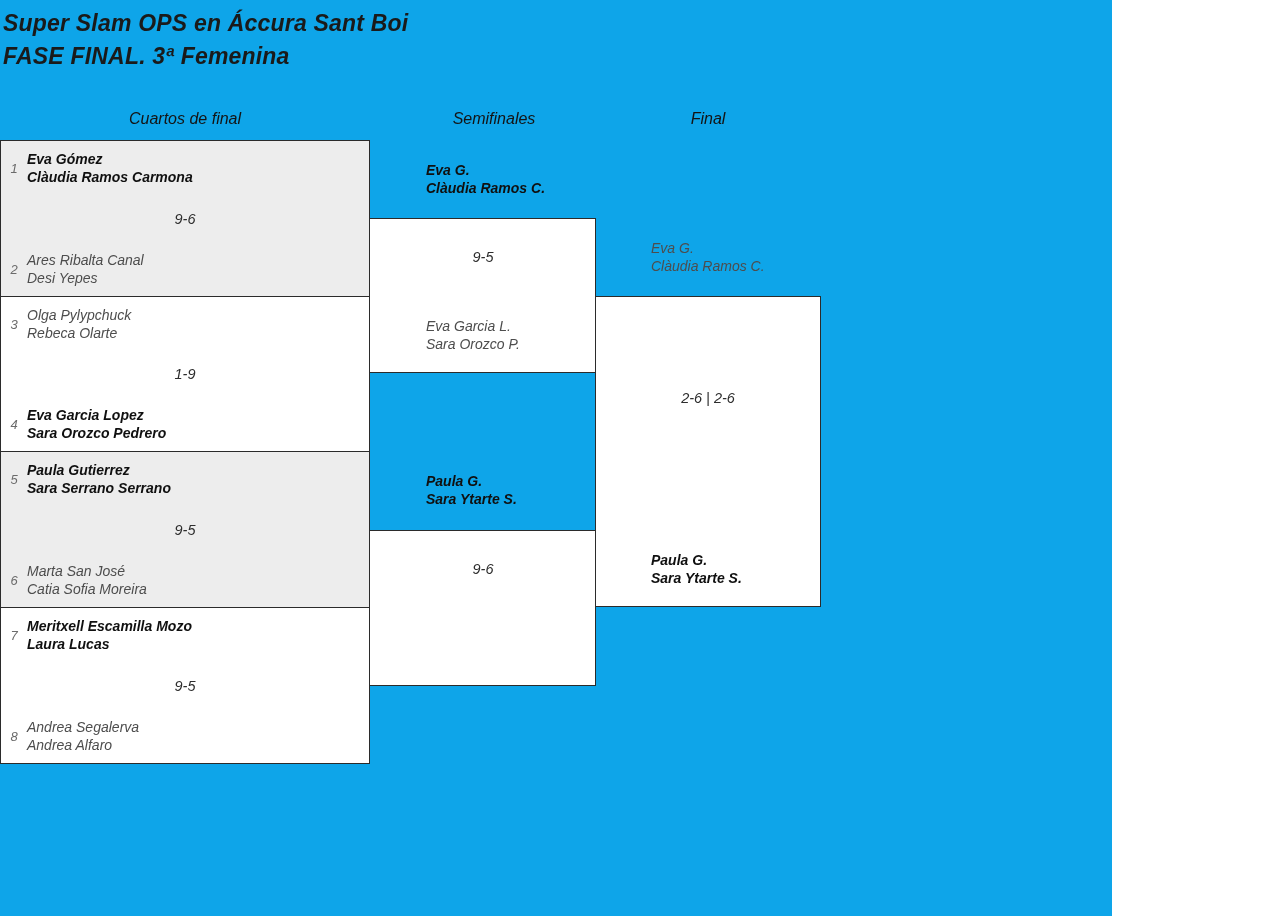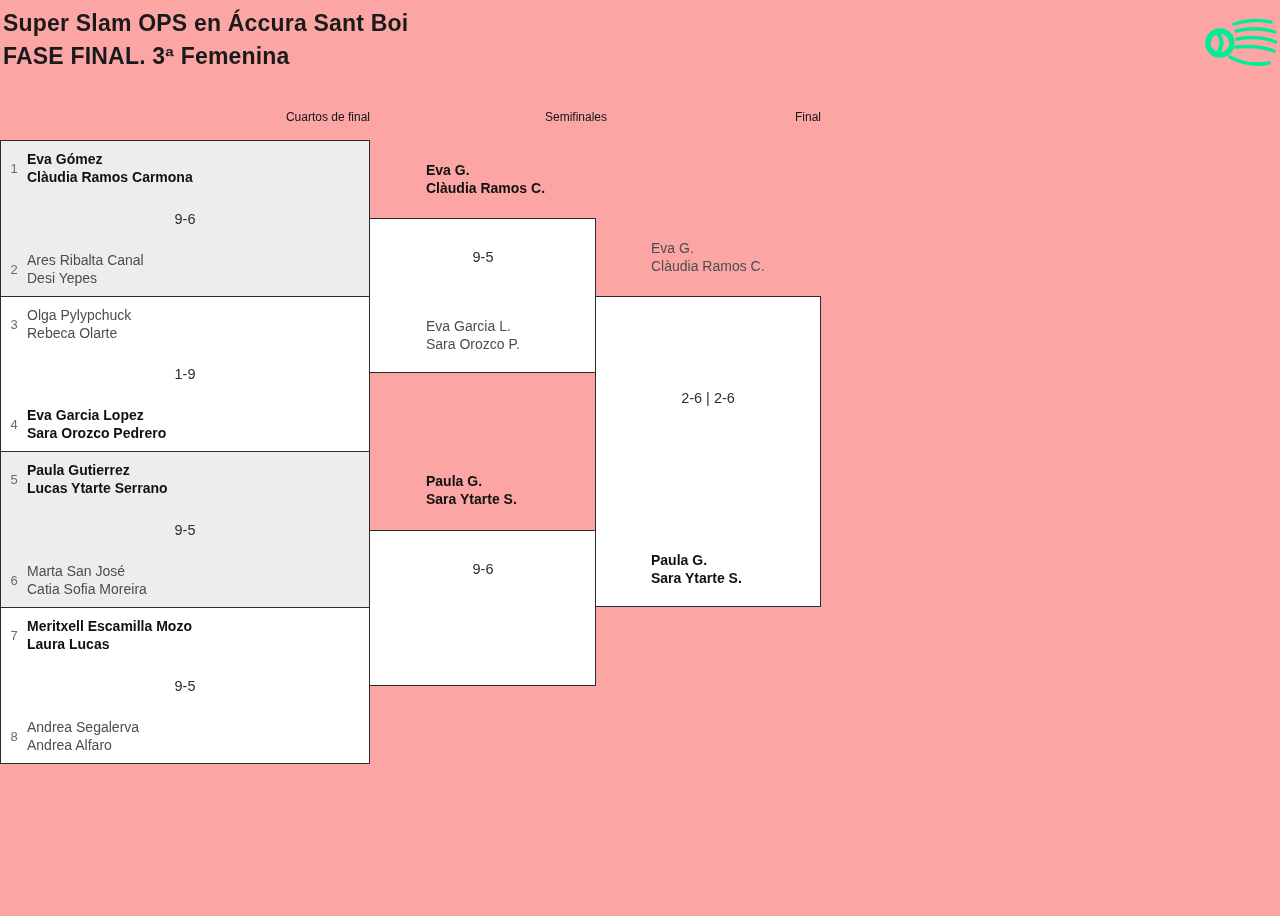--- a/index.html
+++ b/index.html
@@ -1,26 +1,26 @@
 <!DOCTYPE html>
 <html><head>
 <meta charset="utf-8">
 <style>
   html,body{margin:0;padding:0;background:#ffffff;}
   body{font-family:"Liberation Sans","DejaVu Sans",sans-serif;color:#151515;}
-  .canvas{position:relative;width:1280px;height:916px;background:#fca5a5;overflow:hidden;}
+  .canvas{position:relative;width:1112px;height:916px;background:#0ea5e9;overflow:hidden;font-style:italic;}
 
   
   .title{position:absolute;left:3px;top:7px;font-size:23px;font-weight:700;
          line-height:33px;color:#1a1a1a;letter-spacing:.2px;}
   .logo{position:absolute;left:1203px;top:15px;width:74px;height:54px;color:#00ED96;}
 
   
-  .round-header{position:absolute;top:110px;font-size:12px;color:#141414;
-                text-align:right;font-weight:400;}
+  .round-header{position:absolute;top:110px;font-size:16px;color:#141414;
+                text-align:center;font-weight:400;}
   .rh-qf{left:0;width:370px;}
   .rh-sf{left:381px;width:226px;}
   .rh-f{left:595px;width:226px;}
 
   
   .match-box{position:absolute;border:1px solid #2b2b2b;box-sizing:border-box;background:#fff;}
   .match-box.shaded{background:#EDEDED;}
   .qf{left:0;width:370px;}
   .qf1{top:140px;height:157px;}
   .qf2{top:296px;height:156px;}
@@ -106,21 +106,21 @@
         <span>Sara Orozco Pedrero</span>
       </span>
     </div>
   </div>
 
   <div class="match-box qf qf3 shaded">
     <div class="team-row top">
       <span class="seed">5</span>
       <span class="names" data-winner="true">
         <span>Paula Gutierrez</span><br>
-        <span>Lucas Ytarte Serrano</span>
+        <span>Sara Serrano Serrano</span>
       </span>
     </div>
     <div class="score">9-5</div>
     <div class="team-row bottom">
       <span class="seed">6</span>
       <span class="names" data-winner="false">
         <span>Marta San José</span><br>
         <span>Catia Sofia Moreira</span>
       </span>
     </div>

